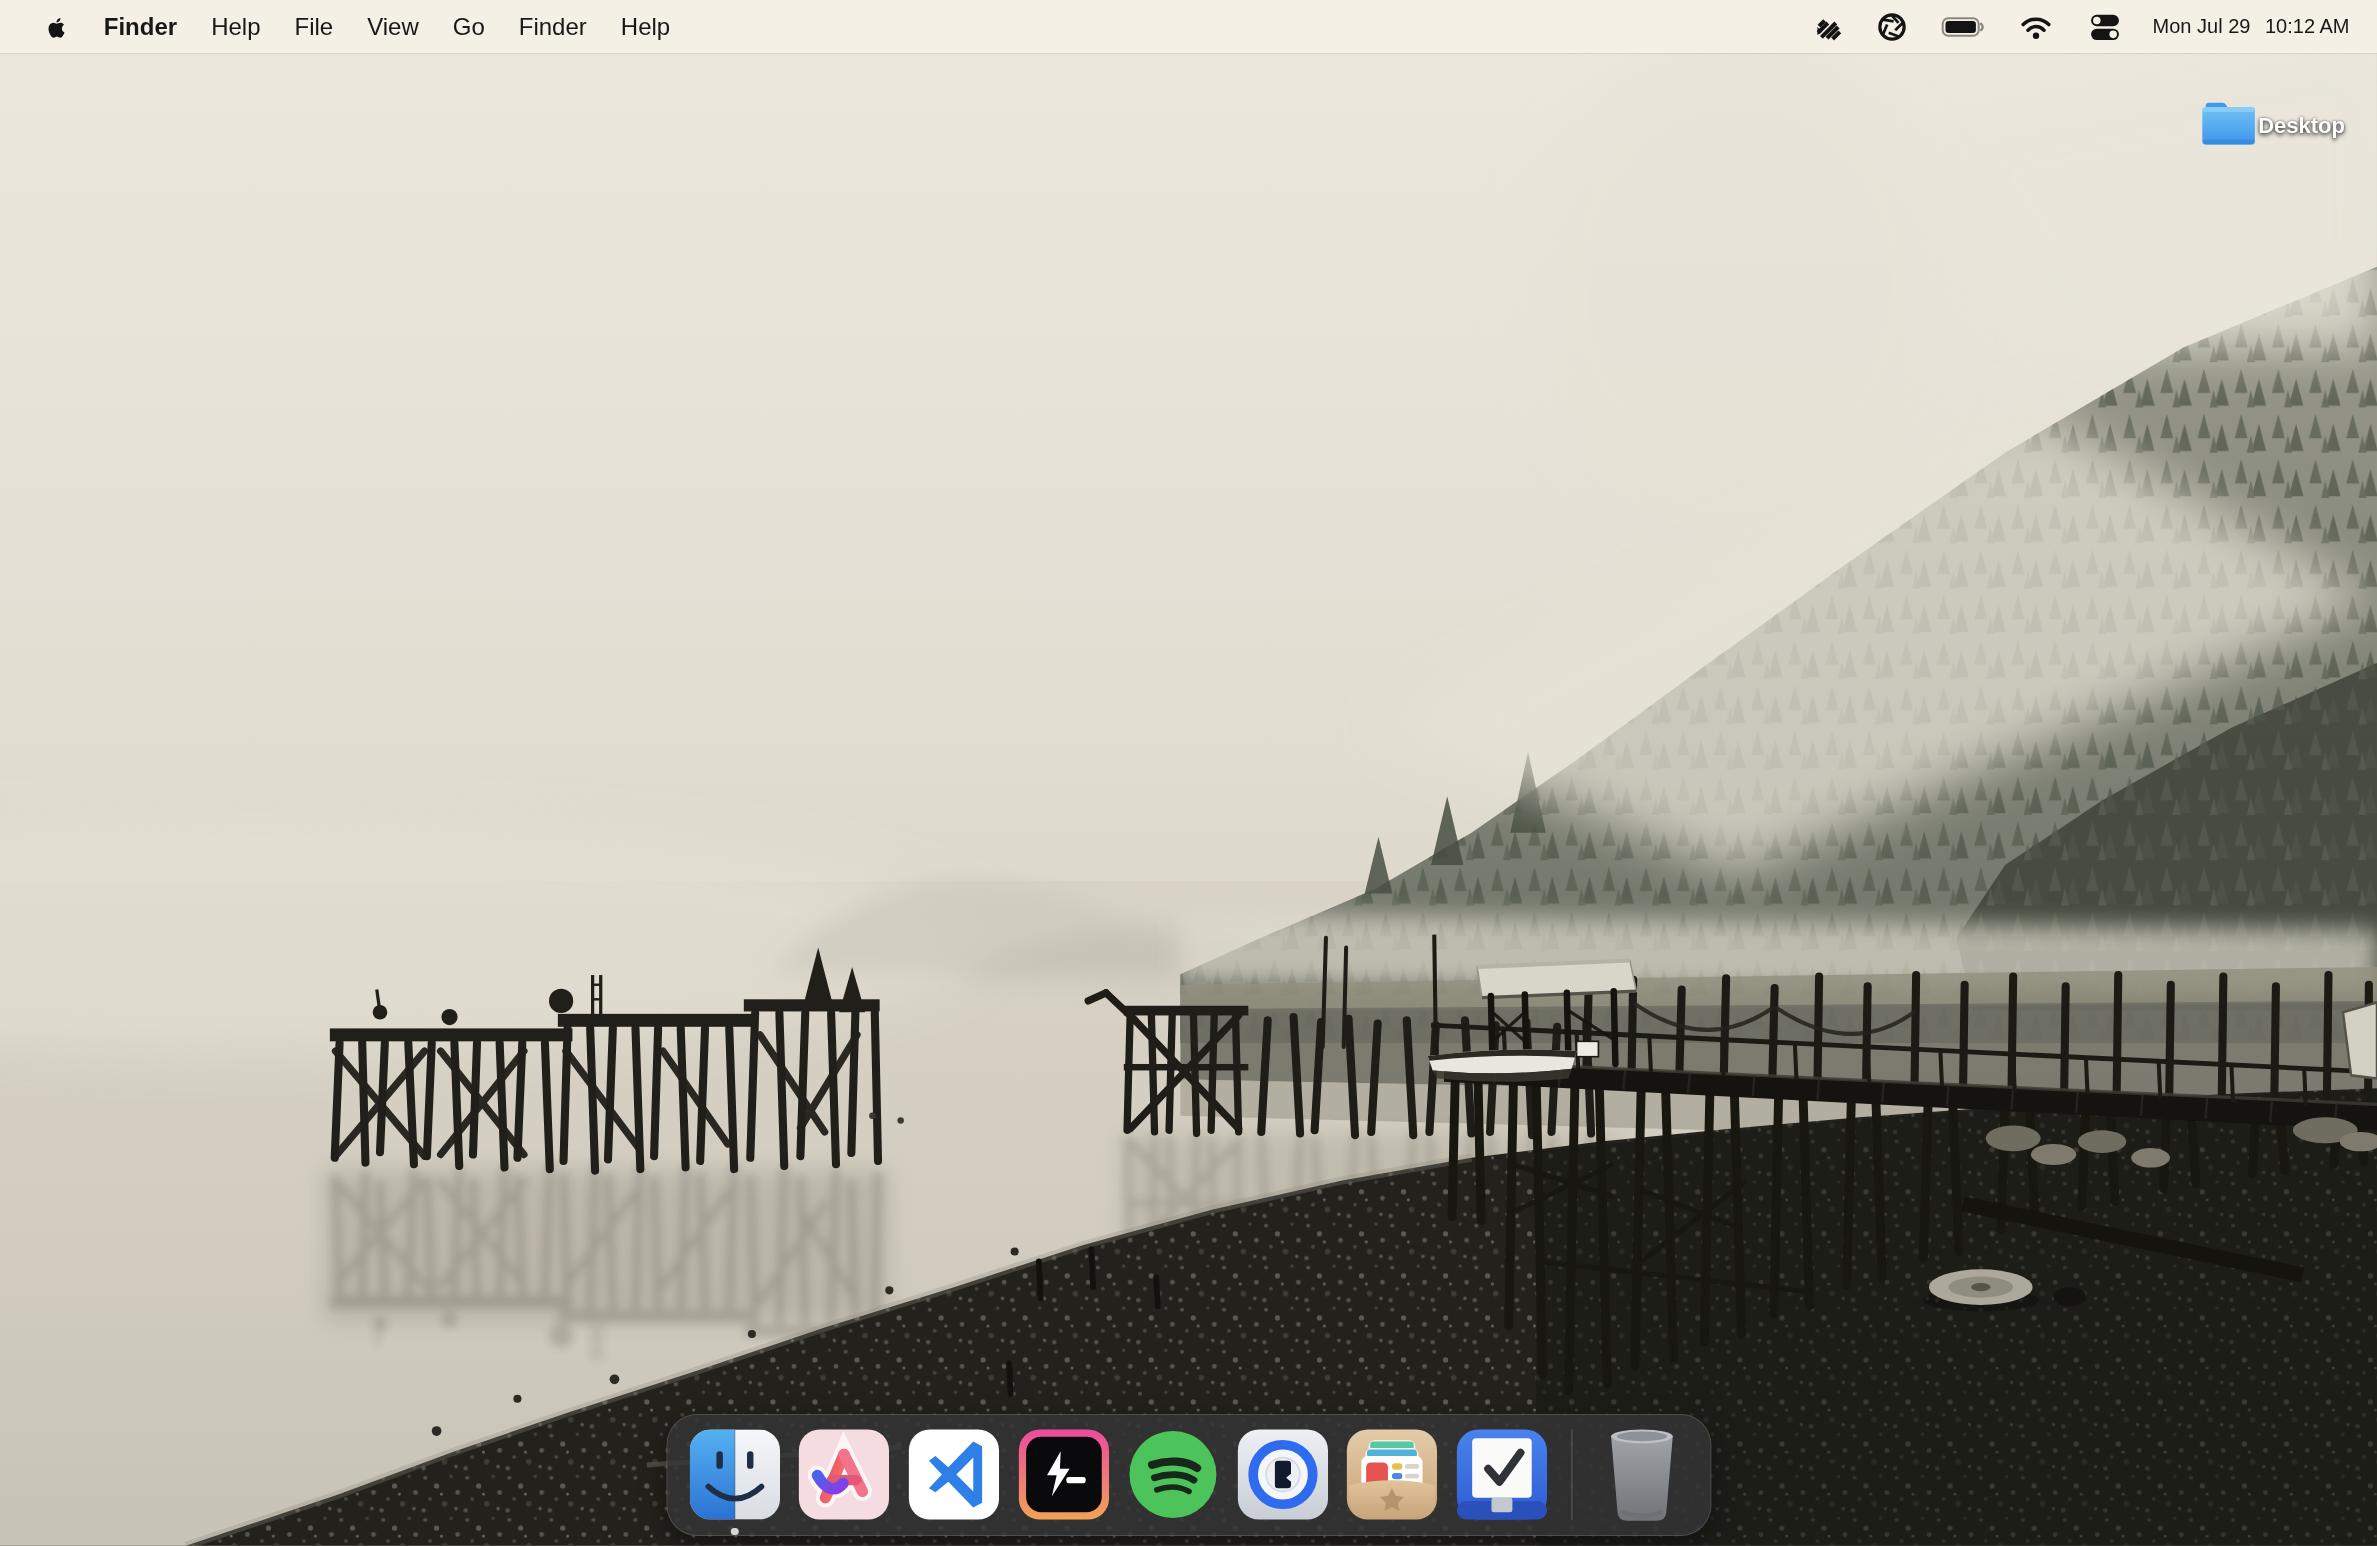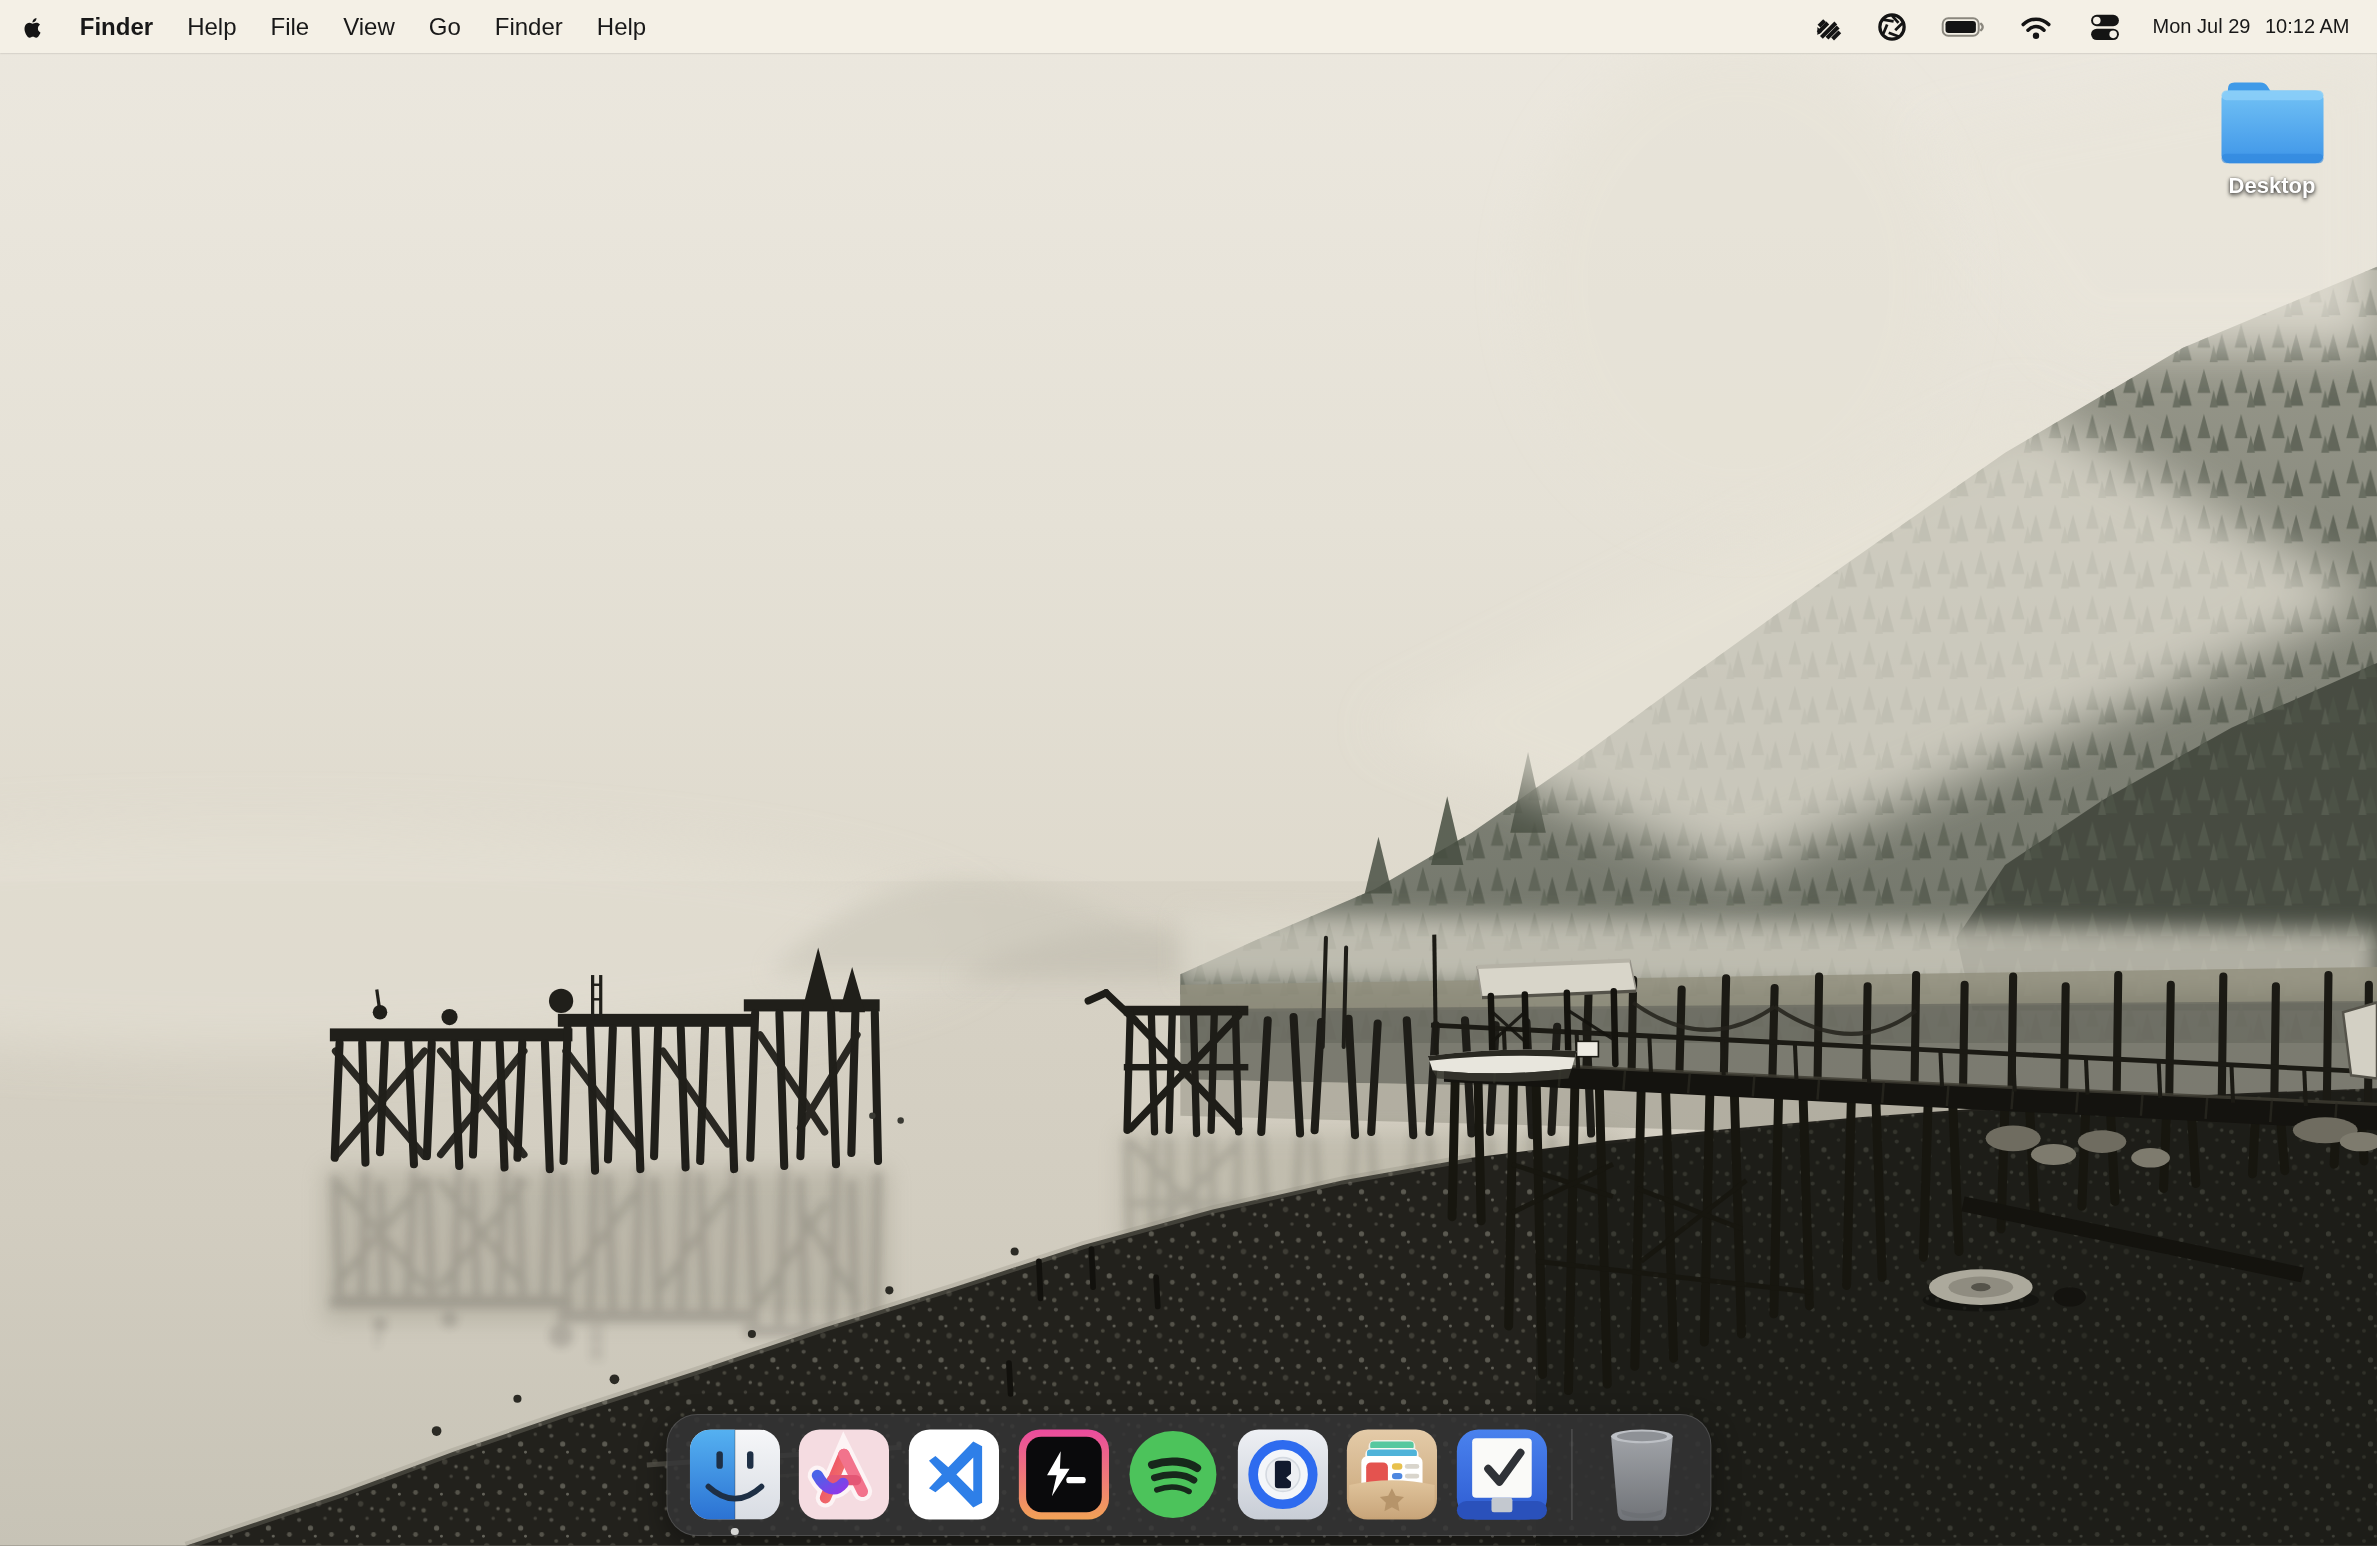--- a/index.html
+++ b/index.html
@@ -5,30 +5,30 @@
   html,body{margin:0;padding:0;background:#000;}
   #screen{position:relative;width:2377px;height:1546px;overflow:hidden;
           font-family:"Liberation Sans",sans-serif;-webkit-font-smoothing:antialiased;}
   
   #wallpaper{position:absolute;inset:0;}
   
   .menubar{position:absolute;top:0;left:0;right:0;height:53px;
            background:rgba(244,240,231,0.94);
            display:flex;align-items:center;justify-content:space-between;
            box-shadow:0 0.8px 1.6px rgba(0,0,0,0.18);z-index:40;color:#181818;}
-  .menubar-left{display:flex;align-items:center;height:100%;}
+  .menubar-left{display:flex;align-items:center;height:100%;padding-left:24px;}
   .apple-item{display:flex;align-items:center;padding:0 19.4px;height:100%;}
   .menu-item{font-size:24px;padding:0 17px;height:100%;display:flex;align-items:center;}
   .menu-item.app-name{font-weight:700;}
   .menubar-right{display:flex;align-items:center;height:100%;padding-right:27.5px;gap:11.3px;}
   .status-item{display:flex;align-items:center;justify-content:center;height:100%;padding:0 10.5px;}
   .clock{font-size:20px;display:flex;gap:14.6px;padding-left:8px;white-space:nowrap;}
   
   .desktop-icon{position:absolute;top:79px;right:32px;width:146px;z-index:20;
-                display:flex;flex-direction:column;align-items:center;cursor:default;}
+                display:flex;flex-direction:row;align-items:center;cursor:default;}
   .desktop-icon .label{margin-top:3.2px;font-size:22px;font-weight:700;color:#fff;
        text-shadow:0 1.6px 4px rgba(0,0,0,0.75),0 0 2.4px rgba(0,0,0,0.45);}
   
   .dock{position:absolute;bottom:10.5px;left:50%;transform:translateX(-50%);
         height:120px;display:flex;align-items:center;padding:0 13px;
         background:rgba(52,52,54,0.82);border:1.2px solid rgba(255,255,255,0.14);
         border-radius:31px;box-shadow:0 9.7px 27.5px rgba(0,0,0,0.4);z-index:30;}
   .dock-app{position:relative;width:95px;height:95px;margin:0 7.3px;border:0;padding:0;
             background:transparent;display:flex;align-items:center;justify-content:center;}
   .dock-app svg{display:block;}

